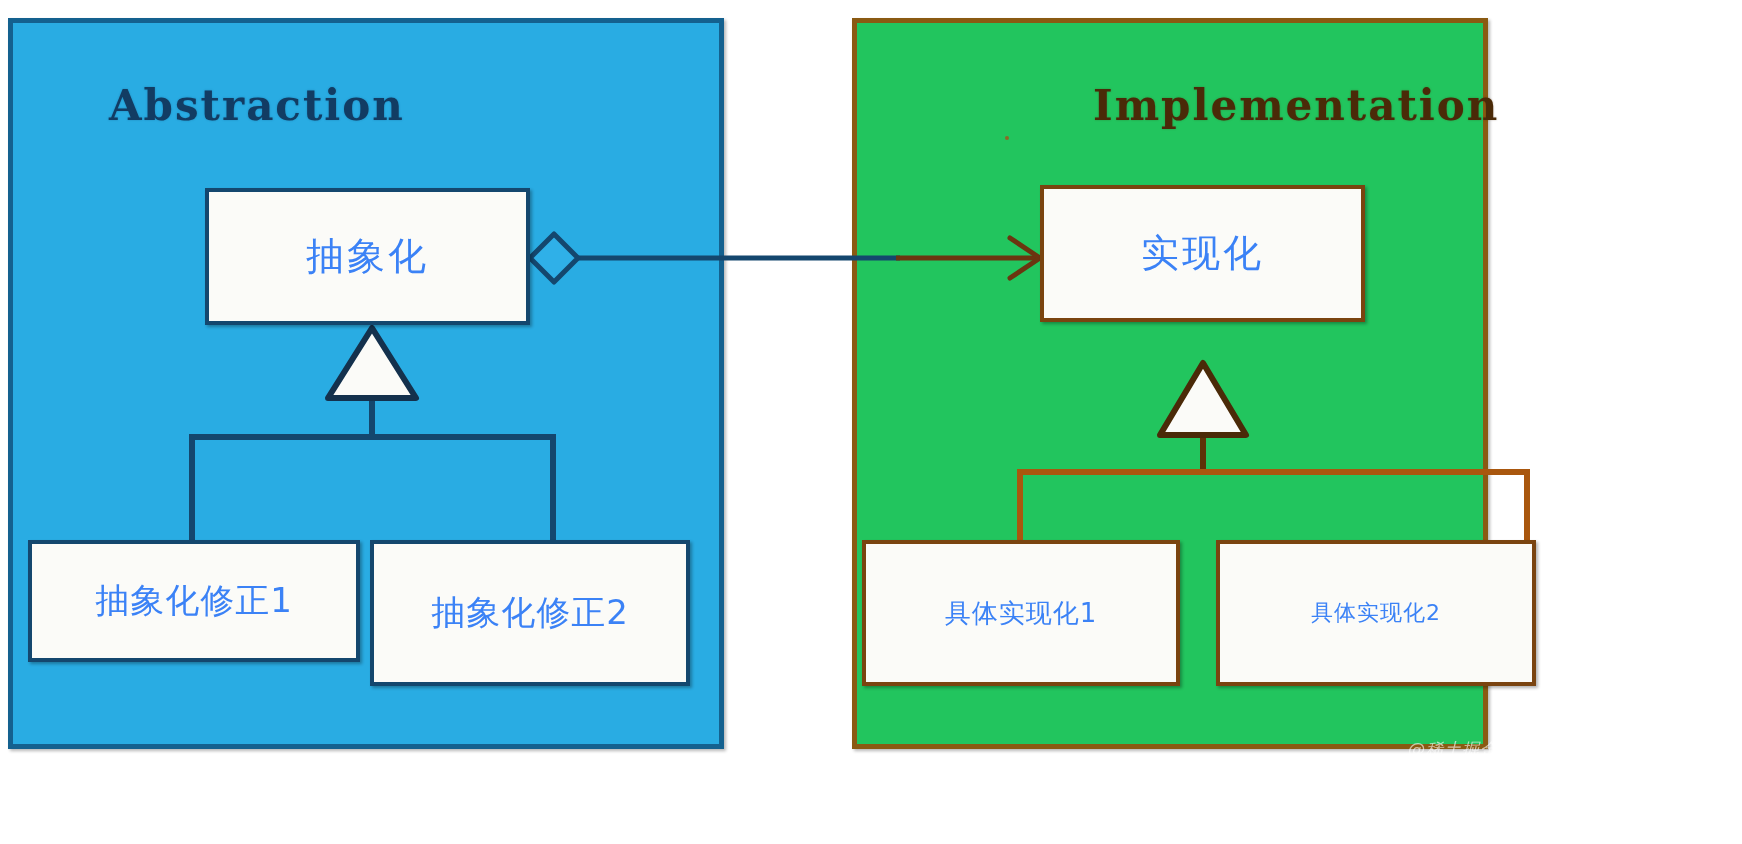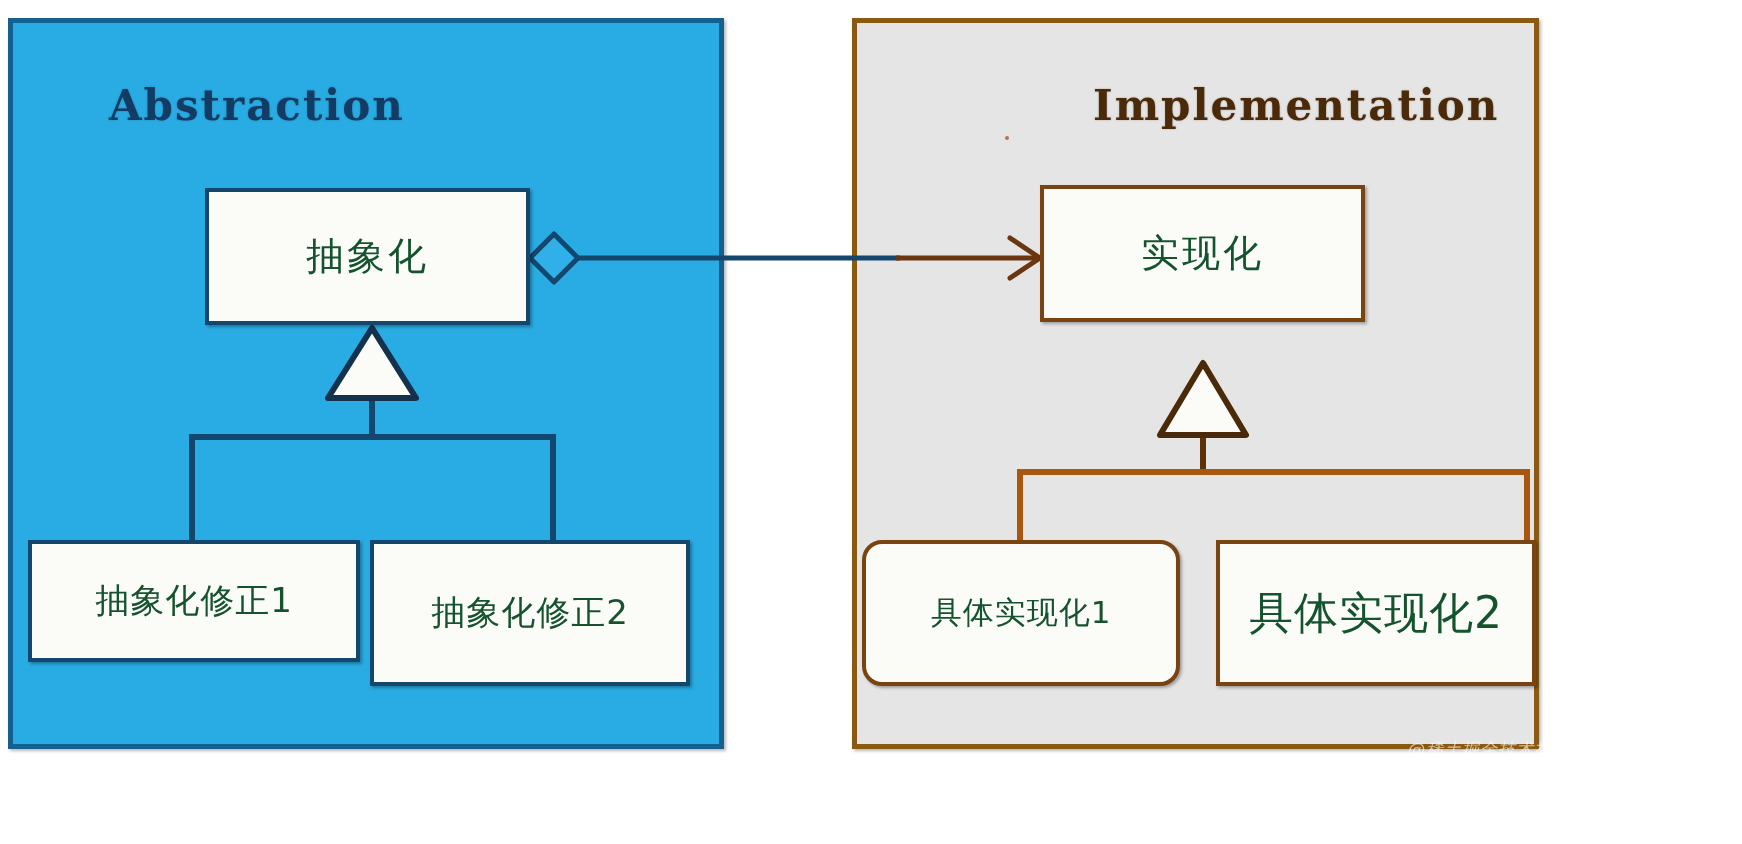--- a/index.html
+++ b/index.html
@@ -29,23 +29,23 @@
     top: 18px;
     width: 716px;
     height: 731px;
     background: #29ace3;
     border: 5px solid #14618f;
     box-shadow: 2px 2px 3px rgba(0,0,0,0.28);
   }
   #panel-implementation {
     left: 852px;
     top: 18px;
-    width: 687px;
+    width: 636px;
     height: 731px;
-    background: #e5e5e5;
+    background: #22c55e;
     border: 5px solid #8a5a12;
     box-shadow: 2px 2px 3px rgba(0,0,0,0.28);
   }
 
   .panel-title {
     position: absolute;
     width: 100%;
     text-align: center;
     font-family: "DejaVu Serif", "Liberation Serif", serif;
     font-weight: bold;
@@ -84,21 +84,21 @@
 
   
   .uml-box {
     position: absolute;
     box-sizing: border-box;
     background: #fbfbf8;
     display: flex;
     align-items: center;
     justify-content: center;
     font-family: "DejaVu Sans", "Liberation Sans", sans-serif;
-    color: #14532d;
+    color: #3b82f6;
     text-align: center;
     box-shadow: 2px 2px 3px rgba(0,0,0,0.30);
   }
   .box-blue  { border: 4px solid #14476e; }
   .box-brown { border: 4px solid #7a4410; }
 
   #box-abstraction {
     left: 205px;  top: 188px;
     width: 325px; height: 137px;
     font-size: 38px;
@@ -118,28 +118,27 @@
   }
   #box-refined-2 {
     left: 370px; top: 540px;
     width: 320px; height: 146px;
     font-size: 34px;
     letter-spacing: 1px;
   }
   #box-concrete-1 {
     left: 862px;  top: 540px;
     width: 318px; height: 146px;
-    font-size: 31px;
-    letter-spacing: 1px;
-    border-radius: 20px;
+    font-size: 26px;
+    letter-spacing: 1px;
   }
   #box-concrete-2 {
     left: 1216px; top: 540px;
     width: 320px; height: 146px;
-    font-size: 44px;
+    font-size: 22px;
     letter-spacing: 1px;
   }
 
   
   #connectors {
     position: absolute;
     left: 0; top: 0;
     width: 1742px;
     height: 844px;
     pointer-events: none;

